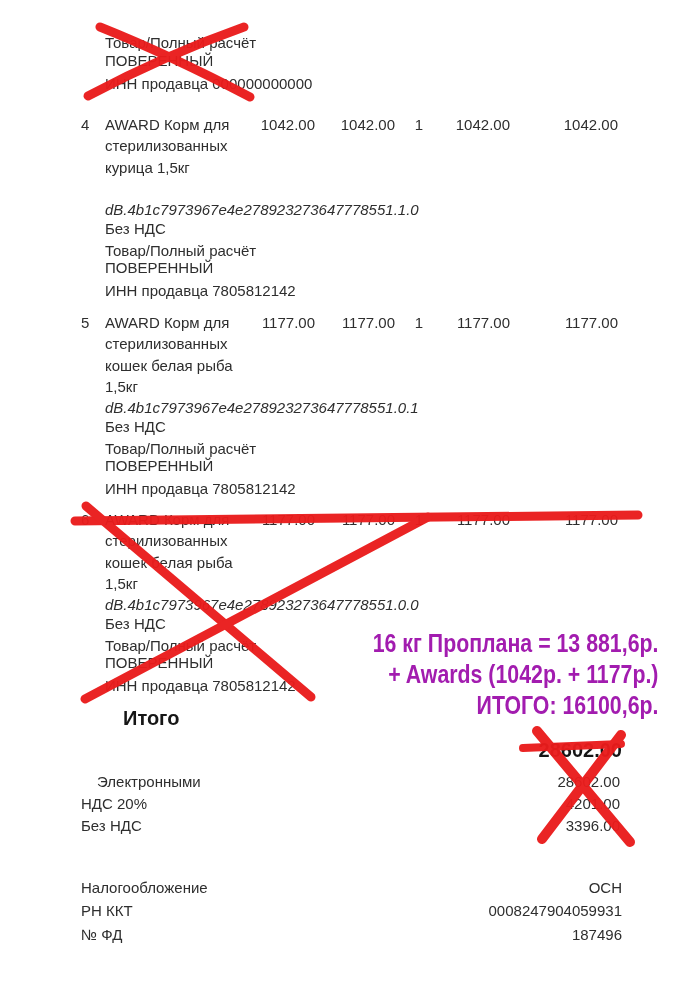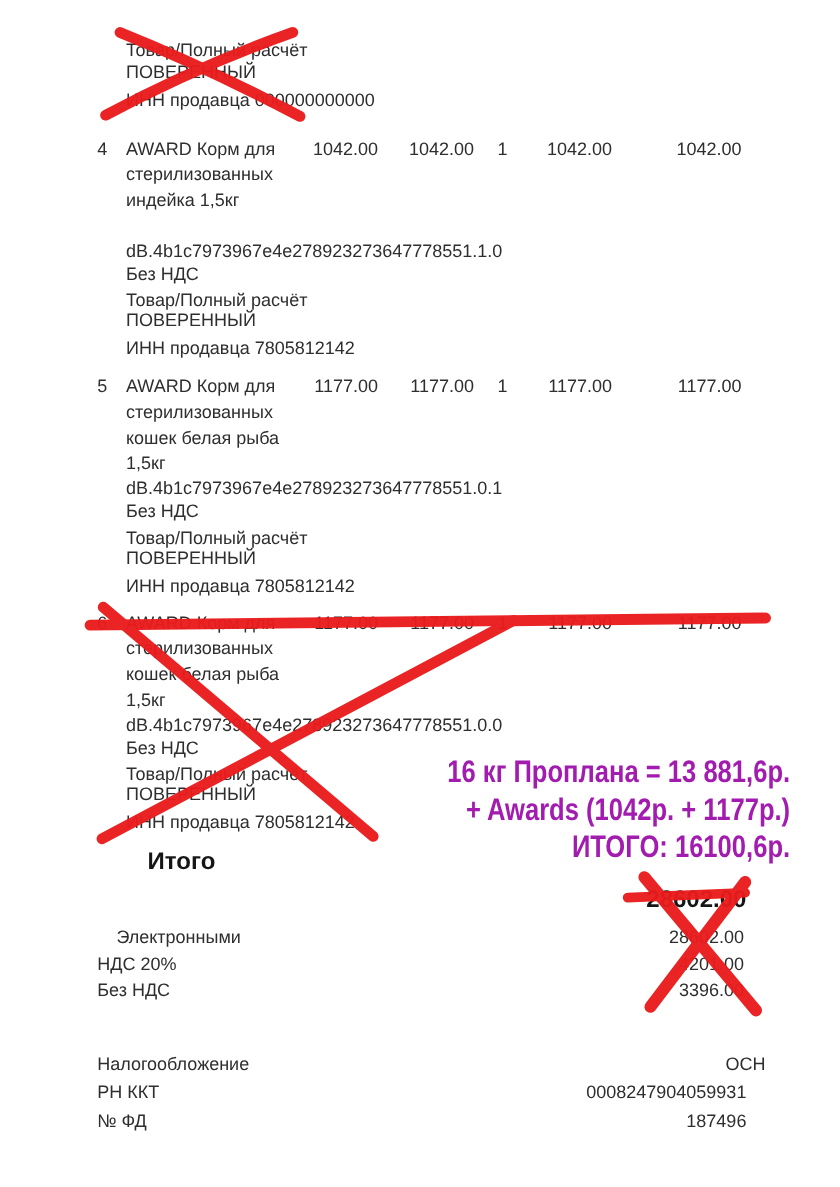--- a/index.html
+++ b/index.html
@@ -10,21 +10,21 @@
   .abs { position:absolute; white-space:nowrap; }
   .t15 { font-size:15px; line-height:21px; }
   .nameCol { position:absolute; left:105px; top:-2px; width:145px; font-size:15px; line-height:21.3px; }
   .item { position:absolute; left:0; right:0; height:190px; }
   .inum  { position:absolute; left:81px;  top:-2px; }
   .a1 { position:absolute; right:385px; top:-2px; }
   .a2 { position:absolute; right:305px; top:-2px; }
   .aq { position:absolute; right:277px; top:-2px; }
   .a3 { position:absolute; right:190px; top:-2px; }
   .a4 { position:absolute; right:82px;  top:-2px; }
-  .icode { position:absolute; left:105px; top:83px; }
+  .icode { position:absolute; left:105px; top:83px;font-style:italic; }
   .ivat  { position:absolute; left:105px; top:102px; }
   .ipay  { position:absolute; left:105px; top:124px; }
   .iagent{ position:absolute; left:105px; top:141px; }
   .iinn  { position:absolute; left:105px; top:164px; }
   .bold20 { font-size:20px; font-weight:bold; color:#161616; line-height:24px; }
   .red-note {
     position:absolute; top:628px; right:42px; text-align:right;
     font-size:26px; line-height:31px; font-weight:bold;
   }
   .red-note > div { transform:scaleX(0.82); transform-origin:100% 50%; }
@@ -37,21 +37,21 @@
 
   <div class="abs t15" style="left:105px; top:32px;">Товар/Полный расчёт</div>
   <div class="abs t15" style="left:105px; top:50px;">ПОВЕРЕННЫЙ</div>
   <div class="abs t15" style="left:105px; top:73px;">ИНН продавца 000000000000</div>
 
   <div class="item t15" style="top:116px;">
     <div class="inum">4</div>
     <div class="nameCol">
       <div>AWARD Корм для</div>
       <div>стерилизованных</div>
-      <div>индейка 1,5кг</div>
+      <div>курица 1,5кг</div>
     </div>
     <div class="a1">1042.00</div>
     <div class="a2">1042.00</div>
     <div class="aq">1</div>
     <div class="a3">1042.00</div>
     <div class="a4">1042.00</div>
     <div class="icode">dB.4b1c7973967e4e278923273647778551.1.0</div>
     <div class="ivat">Без НДС</div>
     <div class="ipay">Товар/Полный расчёт</div>
     <div class="iagent">ПОВЕРЕННЫЙ</div>
@@ -108,21 +108,21 @@
   <div class="abs bold20" style="right:78px; top:738px;">28602.00</div>
 
   <div class="abs t15" style="left:81px; top:771px;margin-left:16px;">Электронными</div>
   <div class="abs t15" style="right:80px; top:771px;">28602.00</div>
   <div class="abs t15" style="left:81px; top:793px;">НДС 20%</div>
   <div class="abs t15" style="right:80px; top:793px;">4201.00</div>
   <div class="abs t15" style="left:81px; top:815px;">Без НДС</div>
   <div class="abs t15" style="right:80px; top:815px;">3396.00</div>
 
   <div class="abs t15" style="left:81px; top:877px;">Налогообложение</div>
-  <div class="abs t15" style="right:62px; top:877px;">ОСН</div>
+  <div class="abs t15" style="right:78px; top:877px;">ОСН</div>
   <div class="abs t15" style="left:81px; top:900px;">РН ККТ</div>
   <div class="abs t15" style="right:78px; top:900px;">0008247904059931</div>
   <div class="abs t15" style="left:81px; top:924px;">№ ФД</div>
   <div class="abs t15" style="right:78px; top:924px;">187496</div>
 
   <svg class="overlay" viewBox="0 0 700 989">
     <g stroke="#ea1c1c" stroke-linecap="round" fill="none" opacity="0.96">
 
       <g>
         <path d="M100 27 Q 170 55 250 97" stroke-width="9"></path>

